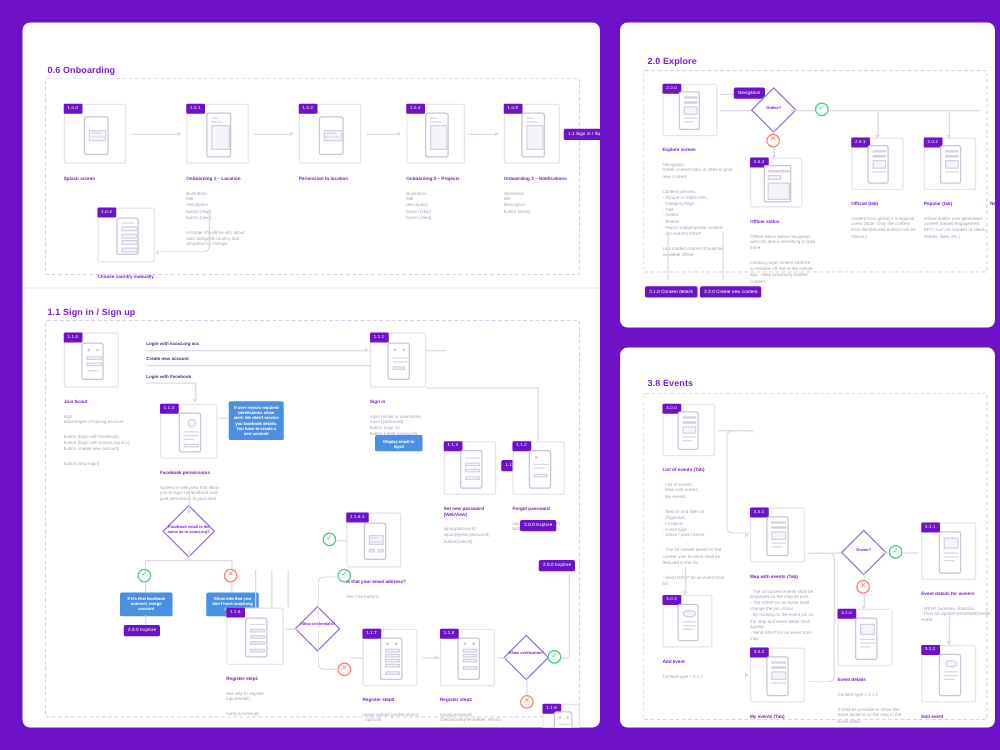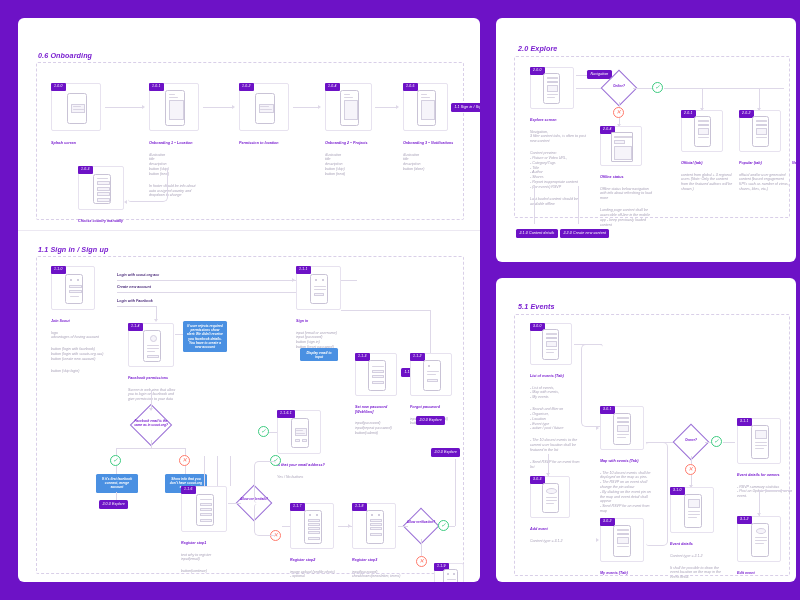--- a/index.html
+++ b/index.html
@@ -11,21 +11,20 @@
     overflow: hidden;
   }
   .stage { position: relative; width: 800px; height: 600px; }
 
   
   .panel {
     position: absolute;
     background: #ffffff;
     border-radius: 6px;
     overflow: hidden;
-    font-style: italic;
   }
   #panel-onboarding { left: 18px;  top: 18px;  width: 462px; height: 564px; }
   #panel-explore    { left: 496px; top: 18px;  width: 300px; height: 244px; }
   #panel-events     { left: 496px; top: 278px; width: 300px; height: 304px; }
 
   .panel-inner { position: relative; width: 100%; height: 100%; }
 
   
   .section-title {
     position: absolute;
@@ -654,21 +653,21 @@
 
       <div class="ln v" style="left:38px; top:168px; height:38px;"></div>
       <div class="ln v" style="left:82px; top:168px; height:38px;"></div>
       <div class="chip" style="left:20px; top:211px;">2.1.0 Content details</div>
       <div class="chip" style="left:64px; top:211px;">2.2.0 Create new content</div>
     </div>
   </div>
 
   <div class="panel" id="panel-events">
     <div class="panel-inner">
-      <div class="section-title" style="left:22px; top:24px;">5.1 Events</div>
+      <div class="section-title" style="left:22px; top:24px;">3.8 Events</div>
       <div class="dash-area" style="left:18px; top:36px; width:276px; height:262px;"></div>
 
       <div class="screen" style="left:34px; top:45px; width:42px; height:42px;">
         <div class="badge">3.0.0</div>
         <div class="phone" style="left:11px; top:5px; width:17px; height:31px;">
           <div class="bar" style="left:2.5px; top:3px; width:11px; height:1.5px;"></div>
           <div class="block" style="left:2.5px; top:7px; width:11px; height:2px;"></div>
           <div class="block" style="left:2.5px; top:11px; width:11px; height:6px;"></div>
           <div class="bar" style="left:2.5px; top:19px; width:11px; height:1px;"></div>
           <div class="bar" style="left:2.5px; top:22px; width:8px; height:1px;"></div>

